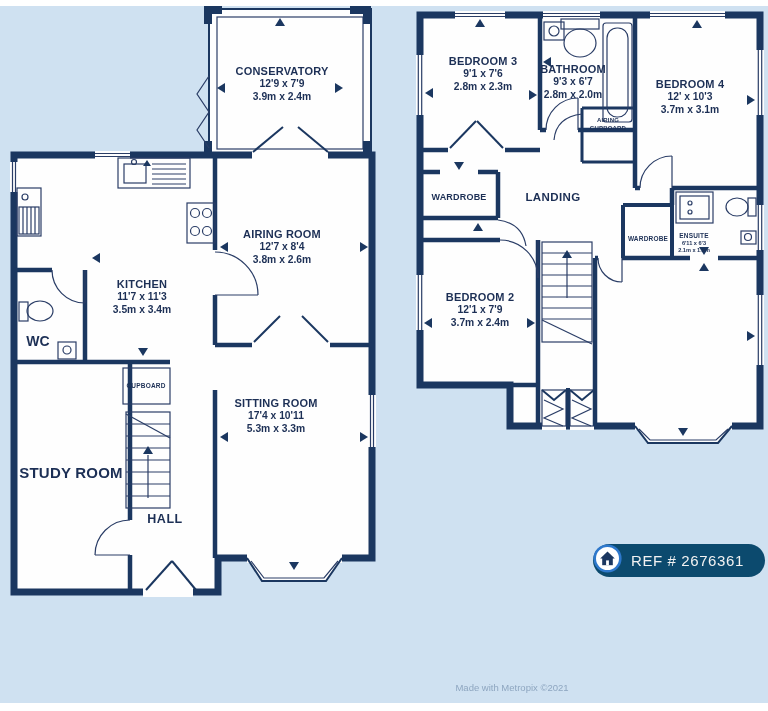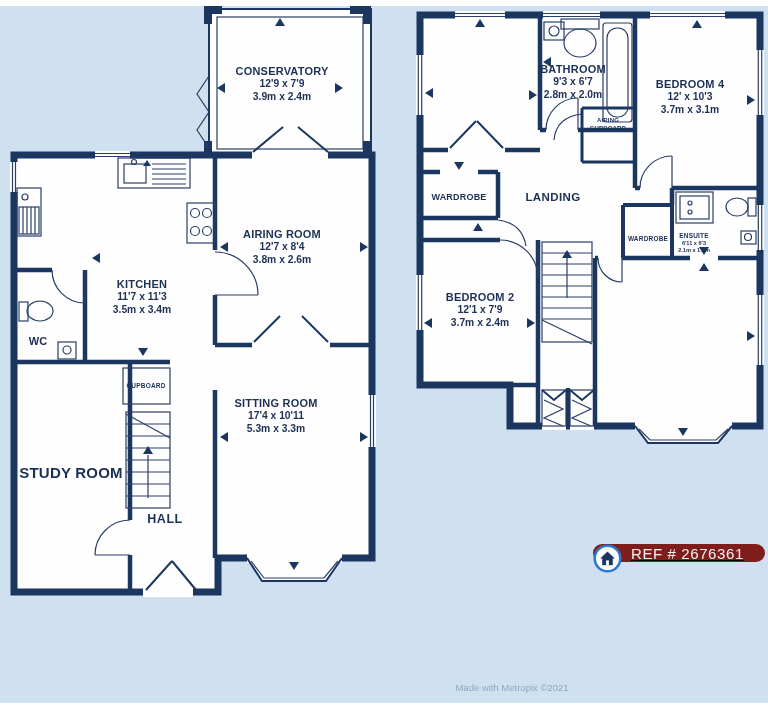--- a/index.html
+++ b/index.html
@@ -6,28 +6,28 @@
   .stage{position:relative;width:768px;height:711px;background:#cfe1f1;overflow:hidden;
          font-family:"Liberation Sans",sans-serif;}
   .stage svg{position:absolute;left:0;top:0;}
   .lbl{position:absolute;transform:translate(-50%,-50%);text-align:center;color:#1c2f55;
        line-height:1.22;white-space:nowrap;z-index:5;}
   .lbl .nm{font-weight:bold;font-size:11px;letter-spacing:.2px;}
   .lbl .dm{font-weight:bold;font-size:10.3px;}
   .lbl.sm .nm{font-size:9px;}
   .lbl.xs .nm{font-size:6.5px;}
   .lbl.xs .dm{font-size:5.6px;}
-  .lbl.wc .nm{font-size:11px;}
+  .lbl.wc .nm{font-size:14px;}
   .lbl.study .nm{font-size:15px;}
   .lbl.hall .nm{font-size:12.5px;letter-spacing:.5px;}
   .lbl.landing .nm{font-size:11.5px;letter-spacing:.4px;}
   .lbl.airing{white-space:normal;width:46px;}
   .lbl.airing .nm{font-size:6px;line-height:1.3;}
-  .badge{position:absolute;left:593px;top:544px;width:172px;height:18px;background:#7f1d1d;
-         border-radius:17px;display:flex;align-items:center;z-index:6;text-decoration:underline;}
+  .badge{position:absolute;left:593px;top:544px;width:172px;height:33px;background:#0c4a6e;
+         border-radius:17px;display:flex;align-items:center;z-index:6;}
   .badge-icon{position:absolute;left:3px;top:2px;}
   .badge-text{margin-left:38px;color:#f2f2f2;font-size:15px;letter-spacing:.6px;}
   .credit{position:absolute;left:512px;top:682px;transform:translateX(-50%);
           font-size:9.5px;color:#8ea6c0;z-index:5;}
   .wall{stroke:#1b3760;stroke-width:7;fill:none;stroke-linecap:butt;}
   .w45{stroke:#1b3760;stroke-width:4.5;fill:none;}
   .w4{stroke:#1b3760;stroke-width:4;fill:none;}
   .w3{stroke:#1b3760;stroke-width:3;fill:none;}
   .w2{stroke:#1b3760;stroke-width:2;fill:none;}
   .thin{stroke:#2a3d66;stroke-width:1.2;fill:none;}
@@ -349,20 +349,25 @@
 </div>
 <div class="lbl hall" style="left:165px;top:520px">
   <div class="nm">HALL</div>
 </div>
 <div class="lbl" style="left:276px;top:416px">
   <div class="nm">SITTING ROOM</div>
   <div class="dm">17'4 x 10'11</div>
   <div class="dm">5.3m x 3.3m</div>
 </div>
 
+<div class="lbl" style="left:483px;top:74px">
+  <div class="nm">BEDROOM 3</div>
+  <div class="dm">9'1 x 7'6</div>
+  <div class="dm">2.8m x 2.3m</div>
+</div>
 <div class="lbl" style="left:573px;top:82px">
   <div class="nm">BATHROOM</div>
   <div class="dm">9'3 x 6'7</div>
   <div class="dm">2.8m x 2.0m</div>
 </div>
 <div class="lbl" style="left:690px;top:97px">
   <div class="nm">BEDROOM 4</div>
   <div class="dm">12' x 10'3</div>
   <div class="dm">3.7m x 3.1m</div>
 </div>

